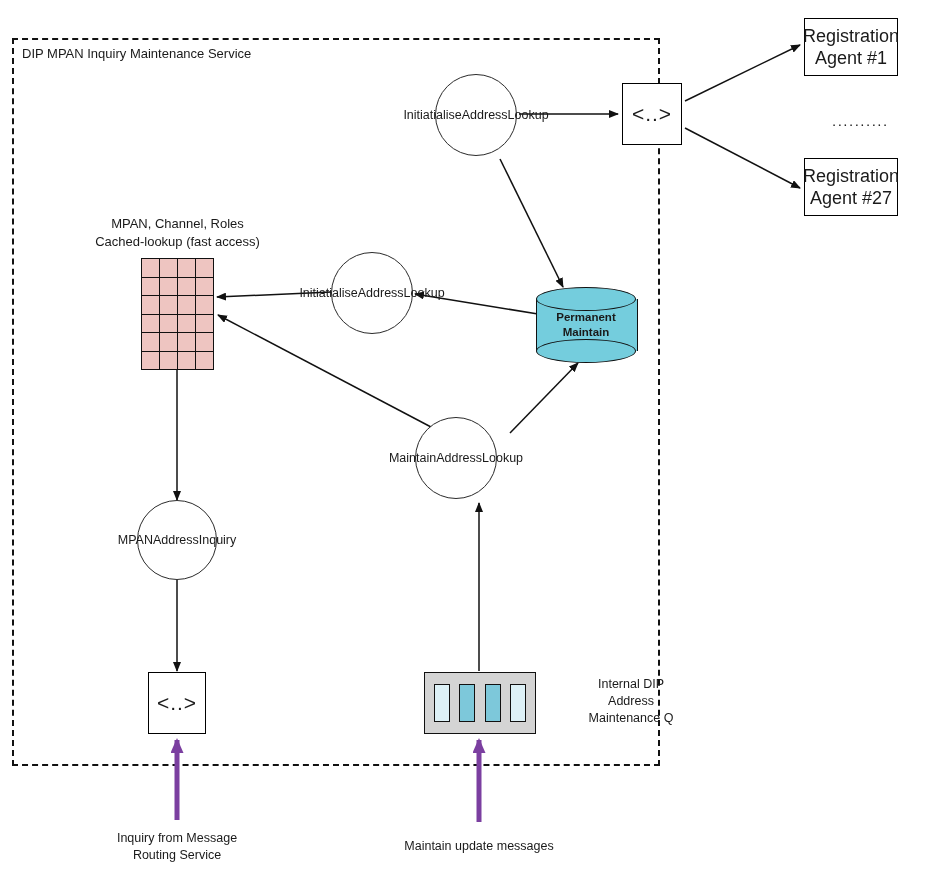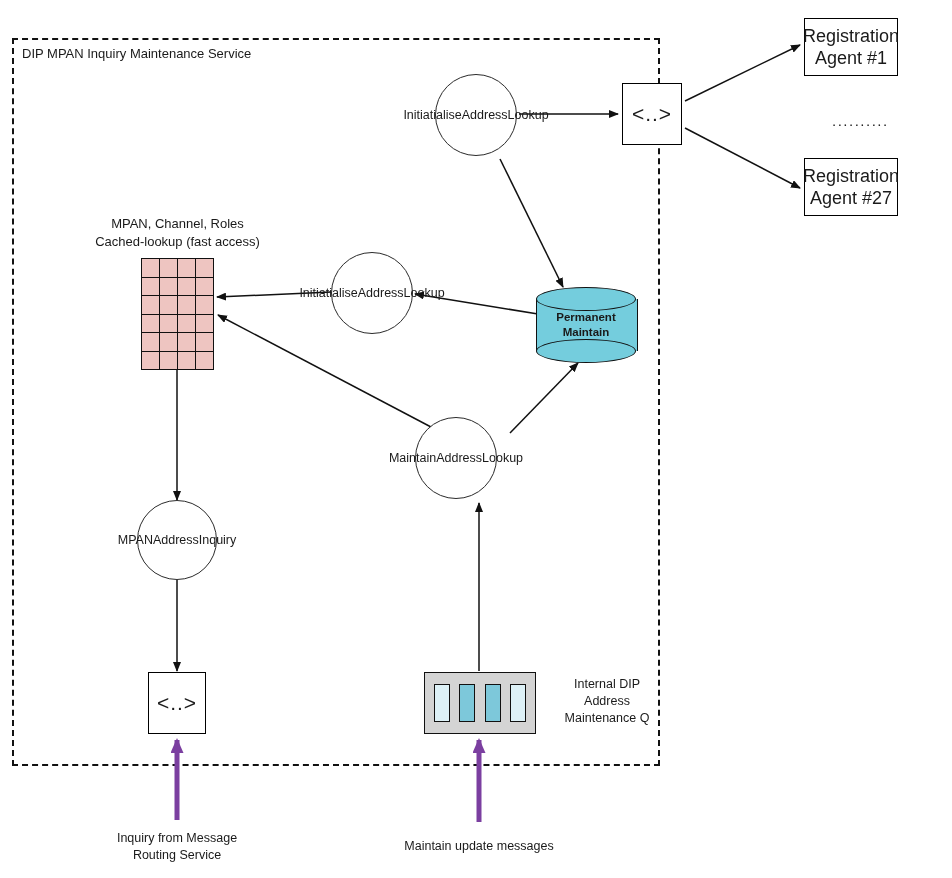--- a/index.html
+++ b/index.html
@@ -190,21 +190,21 @@
   <div class="node xmlbox" style="left:148px;top:672px;width:58px;height:62px;">
     <span>&lt;..&gt;</span>
   </div>
 
   <div class="node queue" id="queue-node" style="left:424px;top:672px;width:112px;height:62px;">
       <div class="bar light"></div>
       <div class="bar dark"></div>
       <div class="bar dark"></div>
       <div class="bar light"></div>
     </div>
-  <div class="queue-label" style="left:522px;top:676px;width:170px;text-align:center;">
+  <div class="queue-label" style="left:546px;top:676px;width:170px;text-align:center;">
     <span>Internal DIP</span><br>
     <span>Address</span><br>
     <span>Maintenance Q</span>
   </div>
 
   <div class="ext-label" style="left:62px;top:830px;width:230px;">
     <span>Inquiry from Message</span><br>
     <span>Routing Service</span>
   </div>
 

